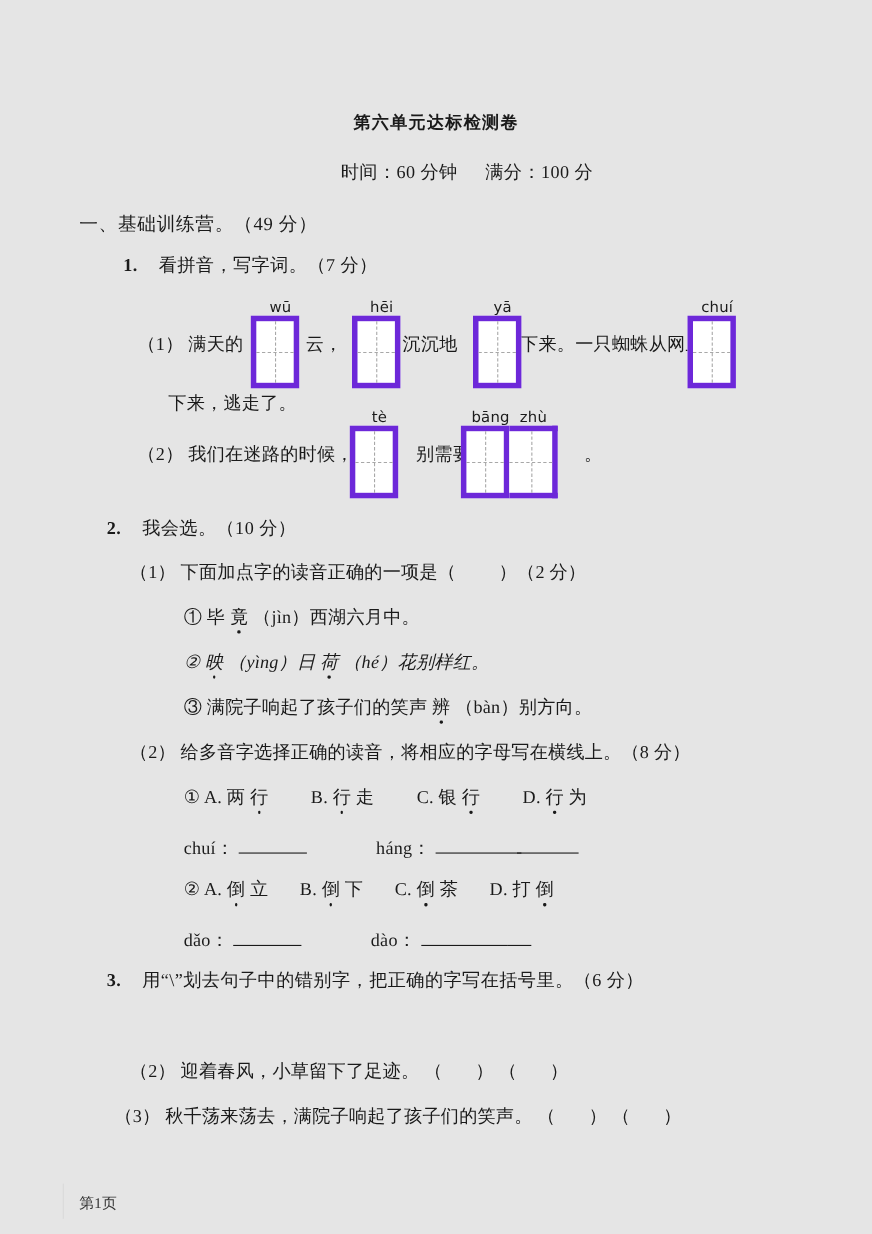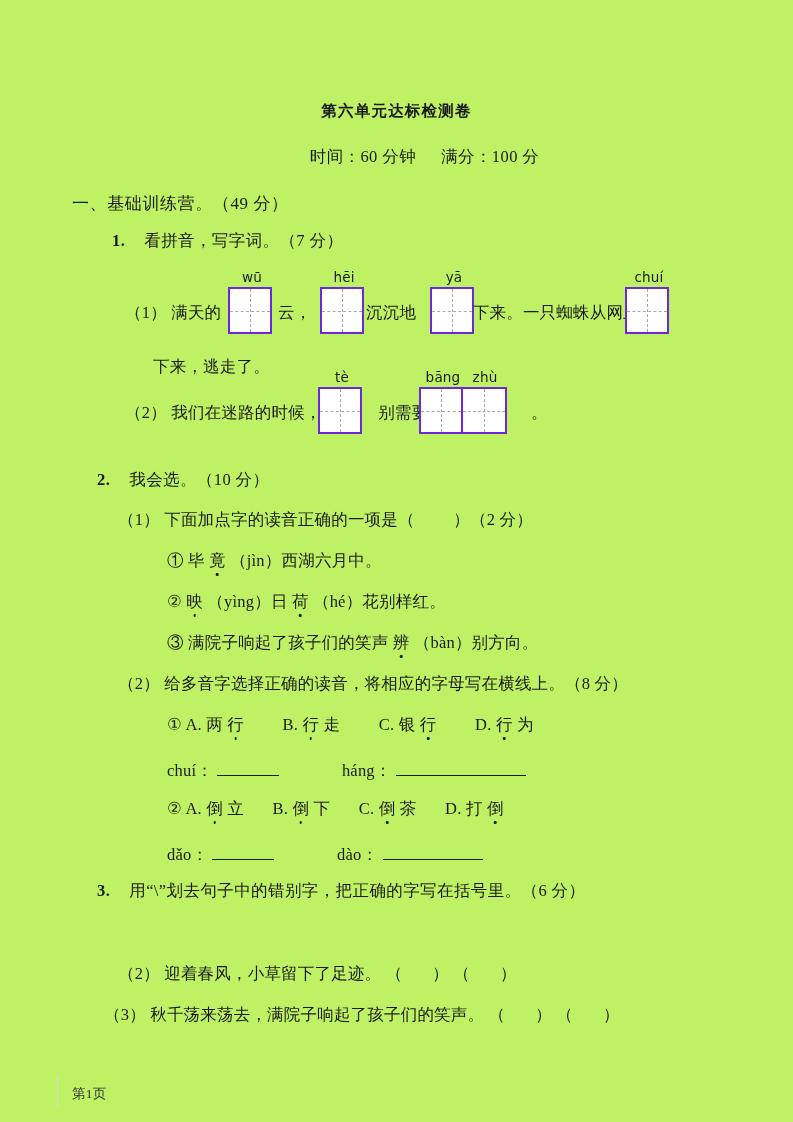--- a/index.html
+++ b/index.html
@@ -12,21 +12,21 @@
     height: 1122px;
     position: relative;
     font-family: "Liberation Serif", "DejaVu Serif", serif;
     color: #1a1a1a;
     overflow: hidden;
   }
 
   .page {
     position: absolute;
     inset: 0;
-    background: #bef264;
+    background: #e5e5e5;
   }
 
   
   .doc-title {
     position: absolute;
     top: 101px;
     left: 0;
     width: 793px;
     text-align: center;
     font-size: 15.5px;
@@ -87,23 +87,23 @@
   }
 
   
   .tzg-group {
     position: absolute;
     display: flex;
   }
   .tzg {
     position: relative;
     width: 44px;
-    height: 47px;
+    height: 66px;
     box-sizing: border-box;
-    border: 2px solid #6d28d9;
+    border: 5px solid #6d28d9;
     background: #fff;
   }
   .tzg + .tzg { border-left: none; }
   .tzg::before {
     
     content: "";
     position: absolute;
     left: 50%;
     top: 0;
     bottom: 0;
@@ -255,21 +255,21 @@
     <span>）（2 分）</span>
   </div>
 
   <div class="line" style="top:553px; left:167px;">
     <span>①</span>
     <span>毕</span>
     <span class="dotted">竟</span>
     <span>（jìn）西湖六月中。</span>
   </div>
 
-  <div class="line" style="top:594px; left:167px;">
+  <div class="line" style="top:594px; left:167px;font-style:italic;">
     <span>②</span>
     <span class="dotted">映</span>
     <span>（yìng）日</span>
     <span class="dotted">荷</span>
     <span>（hé）花别样红。</span>
   </div>
 
   <div class="line" style="top:635px; left:167px;">
     <span>③</span>
     <span>满院子响起了孩子们的笑声</span>

